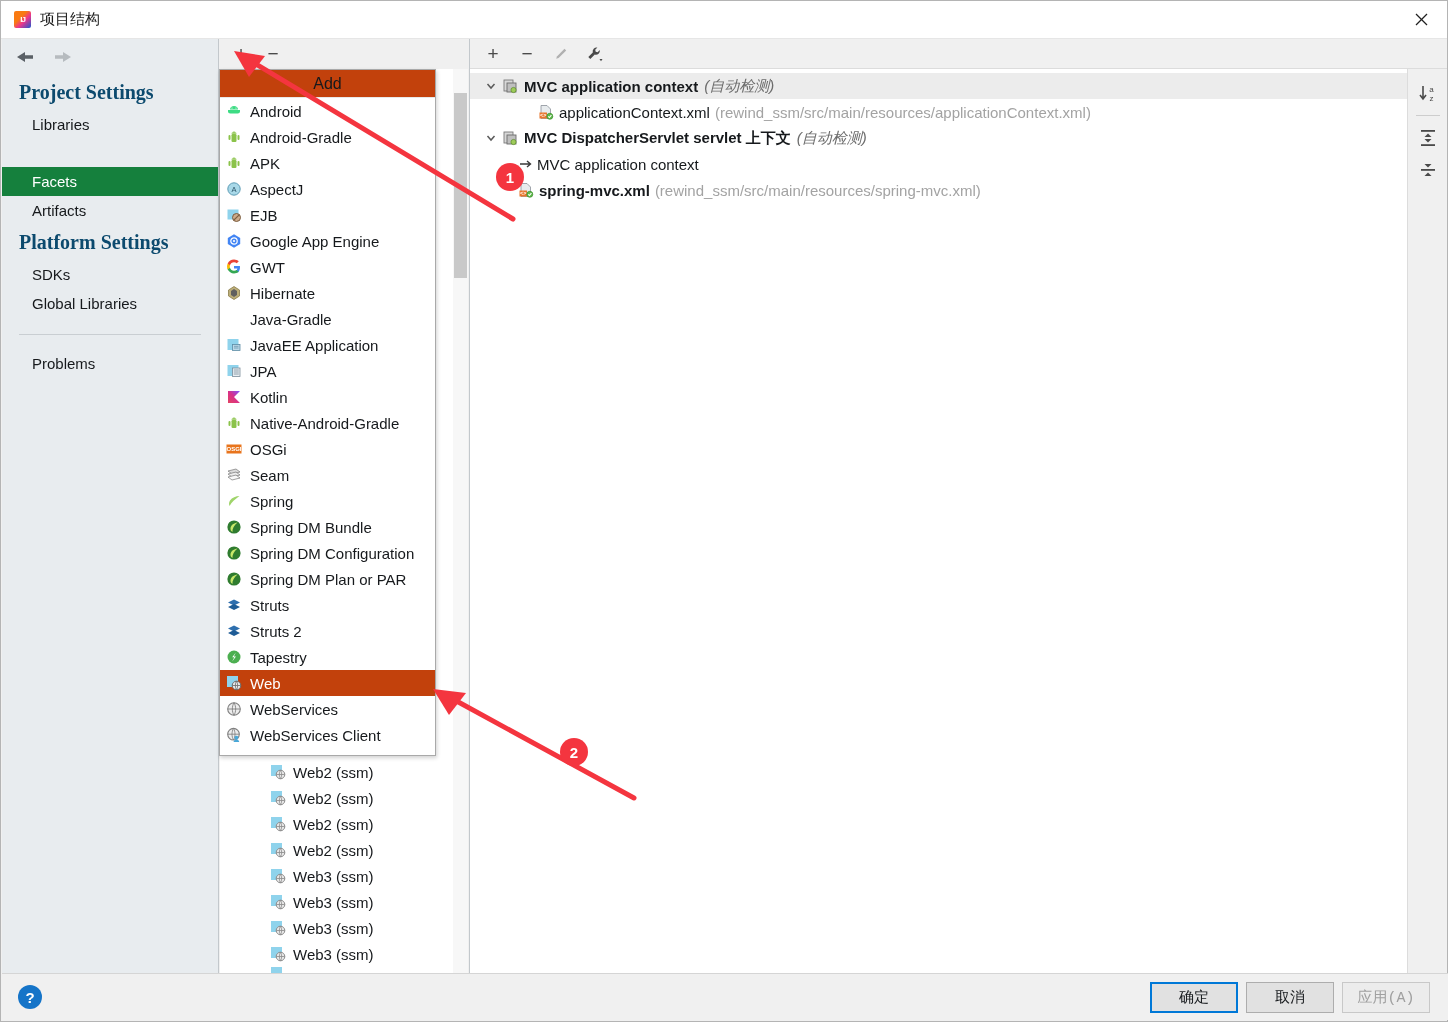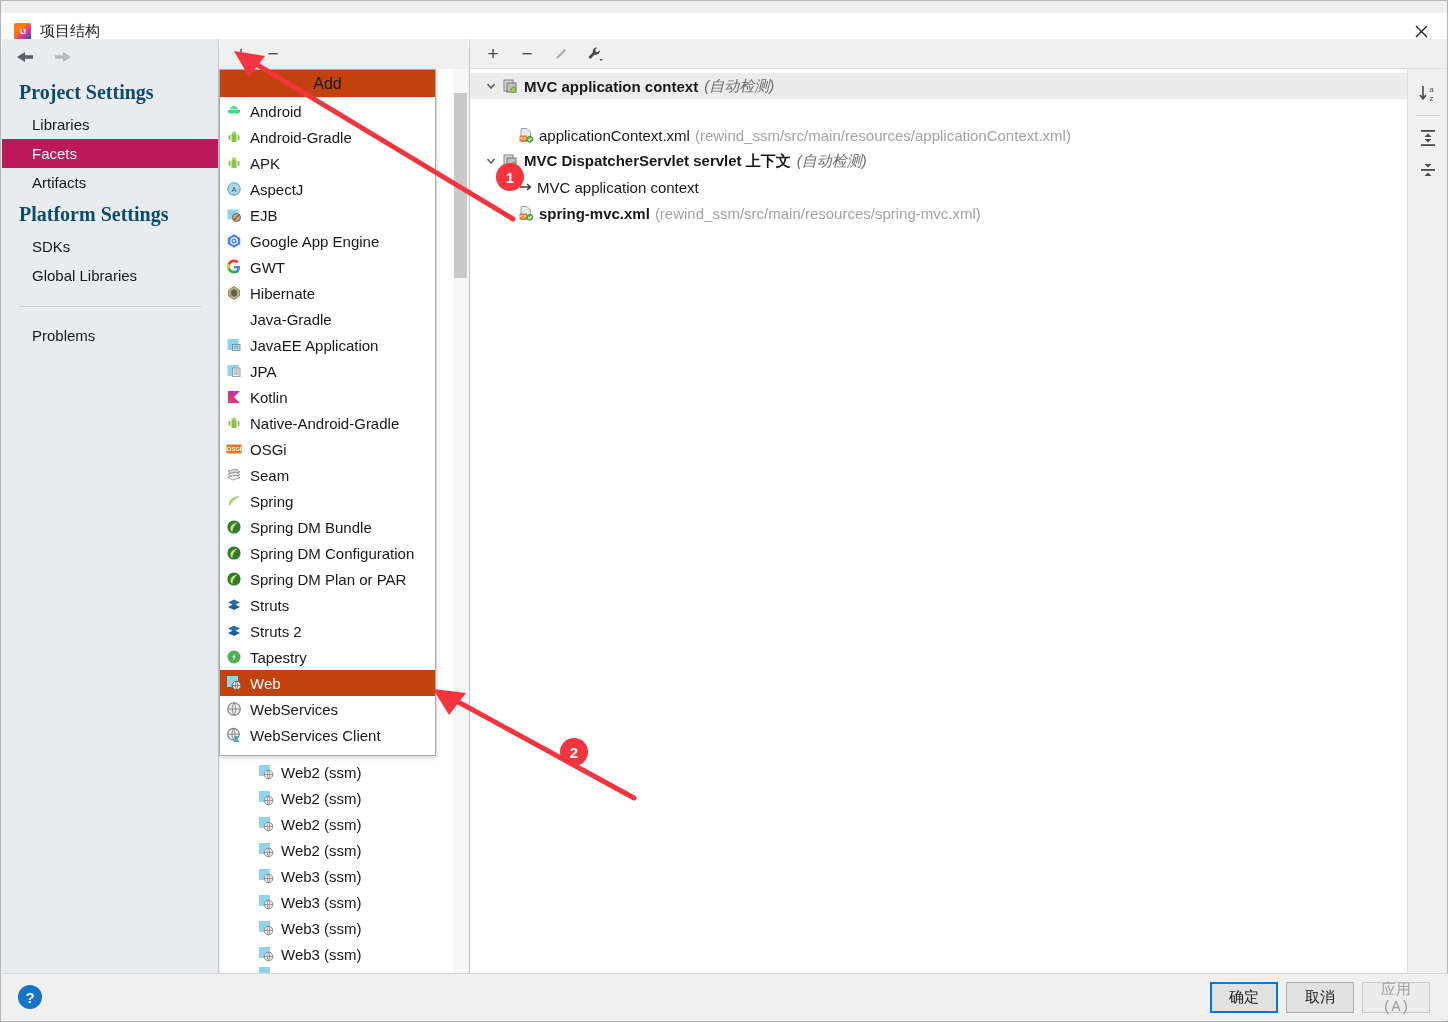--- a/index.html
+++ b/index.html
@@ -12,21 +12,21 @@
   }
   #app {
     position: relative;
     width: 1448px; height: 1022px;
     background: #f0f0f0;
     border: 1px solid #b4b4b4;
   }
 
   
   .titlebar {
-    position: absolute; left: 0; top: 12px;
+    position: absolute; left: 0; top: 0;
     width: 1446px; height: 38px;
     background: #ffffff;
     display: flex; align-items: center;
     border-bottom: 1px solid #e6e6e6;
   }
   .titlebar .app-icon {
     width: 17px; height: 17px; margin-left: 13px; margin-right: 9px;
     border-radius: 2px; flex: none; position: relative;
     background: linear-gradient(135deg,#f97a12 0%, #f97a12 38%, #ed358c 60%, #1a56cf 100%);
   }
@@ -64,21 +64,21 @@
     padding: 6px 0 6px 17px;
     font-family: Liberation Serif, serif;
   }
   .sidebar-item {
     font-size: 15px; color: #16191c;
     padding: 5px 0 5px 30px;
     cursor: pointer;
     line-height: 19px;
   }
   .sidebar-item.selected {
-    background: #be185d; color: #ffffff;
+    background: #15803d; color: #ffffff; margin-top: 28px;
   }
   .sidebar-sep {
     margin: 16px 17px 14px 17px;
     height: 1px; background: #c9ced2;
   }
 
   
   .mid-panel {
     position: absolute; left: 219px; top: 38px;
     width: 248px; height: 936px;
@@ -92,21 +92,21 @@
   .tb-btn {
     width: 18px; height: 18px; display: flex; align-items: center; justify-content: center;
     cursor: pointer; color: #4a4a4a; font-size: 19px; line-height: 1;
   }
   .mid-list {
     position: absolute; left: 0; top: 30px; right: 0; bottom: 0;
     background: #ffffff; overflow: hidden;
   }
   .facet-row {
     display: flex; align-items: center; gap: 7px;
-    height: 26px; padding-left: 38px; font-size: 15px; color: #16191c;
+    height: 26px; padding-left: 50px; font-size: 15px; color: #16191c;
     cursor: pointer;
   }
   
   .mid-scrollbar {
     position: absolute; right: 0; top: 30px;
     width: 15px; height: 906px; background: #f7f7f7;
   }
   .mid-scroll-thumb {
     position: absolute; left: 1px; top: 24px;
     width: 13px; height: 185px; background: #c9c9c9;
@@ -190,21 +190,21 @@
     width: 24px; height: 24px; border-radius: 50%;
     background: #1574c8; color: #fff;
     display: flex; align-items: center; justify-content: center;
     font-size: 15px; font-weight: bold; cursor: pointer;
   }
   .btn-group {
     position: absolute; right: 18px; top: 8px;
     display: flex; gap: 8px;
   }
   .dlg-btn {
-    width: 68px; height: 31px;
+    width: 88px; height: 31px;
     font-size: 15px; font-family: "Liberation Sans", sans-serif;
     background: #e1e1e1; border: 1px solid #adadad; color: #16191c;
     cursor: pointer; display: flex; align-items: center; justify-content: center;
   }
   .dlg-btn.primary {
     background: #e1e1e1; border: 2px solid #0078d7;
   }
   .dlg-btn.disabled {
     color: #a0a0a0; border-color: #c8c8c8; background: #ececec; cursor: default; font-family: Liberation Mono, monospace;
   }
@@ -676,21 +676,21 @@
           <svg viewBox="0 0 16 16" width="16" height="16">
               <rect x="2" y="2" width="9" height="11" fill="#d8d8d8" stroke="#7a7a7a" stroke-width="0.9"></rect>
               <rect x="5" y="5" width="9" height="9" fill="#bfbfbf" stroke="#6a6a6a" stroke-width="0.9"></rect>
               <circle cx="11.5" cy="12" r="2.6" fill="#9ecb5a" stroke="#5a8a2a" stroke-width="0.7"></circle>
             </svg>
         </span>
         <span class="tree-label-bold">MVC application context</span>
         <span class="tree-auto">(自动检测)</span>
       </div>
 
-      <div class="tree-row" style="padding-left:48px;margin-top:23px;">
+      <div class="tree-row" style="padding-left:68px;">
         <span class="ico" style="margin-right:5px;">
           <svg viewBox="0 0 16 16" width="16" height="16">
               <path d="M3 1.5 h6 l3.5 3.5 v9.5 h-9.5z" fill="#e8ecee" stroke="#8a9099" stroke-width="0.8"></path>
               <rect x="1.5" y="8.5" width="7.5" height="6" fill="#e8762c"></rect>
               <text x="5.2" y="13.2" font-size="5.5" font-weight="bold" font-family="Liberation Sans, sans-serif" fill="#fff" text-anchor="middle">&lt;&gt;</text>
               <circle cx="11.8" cy="12.3" r="3" fill="#5dbb4a" stroke="#3a8a2a" stroke-width="0.7"></circle>
               <path d="M10.3 12.4 L11.4 13.5 L13.4 11.1" stroke="#fff" stroke-width="1.1" fill="none"></path>
             </svg>
         </span>
         <span>applicationContext.xml</span>

